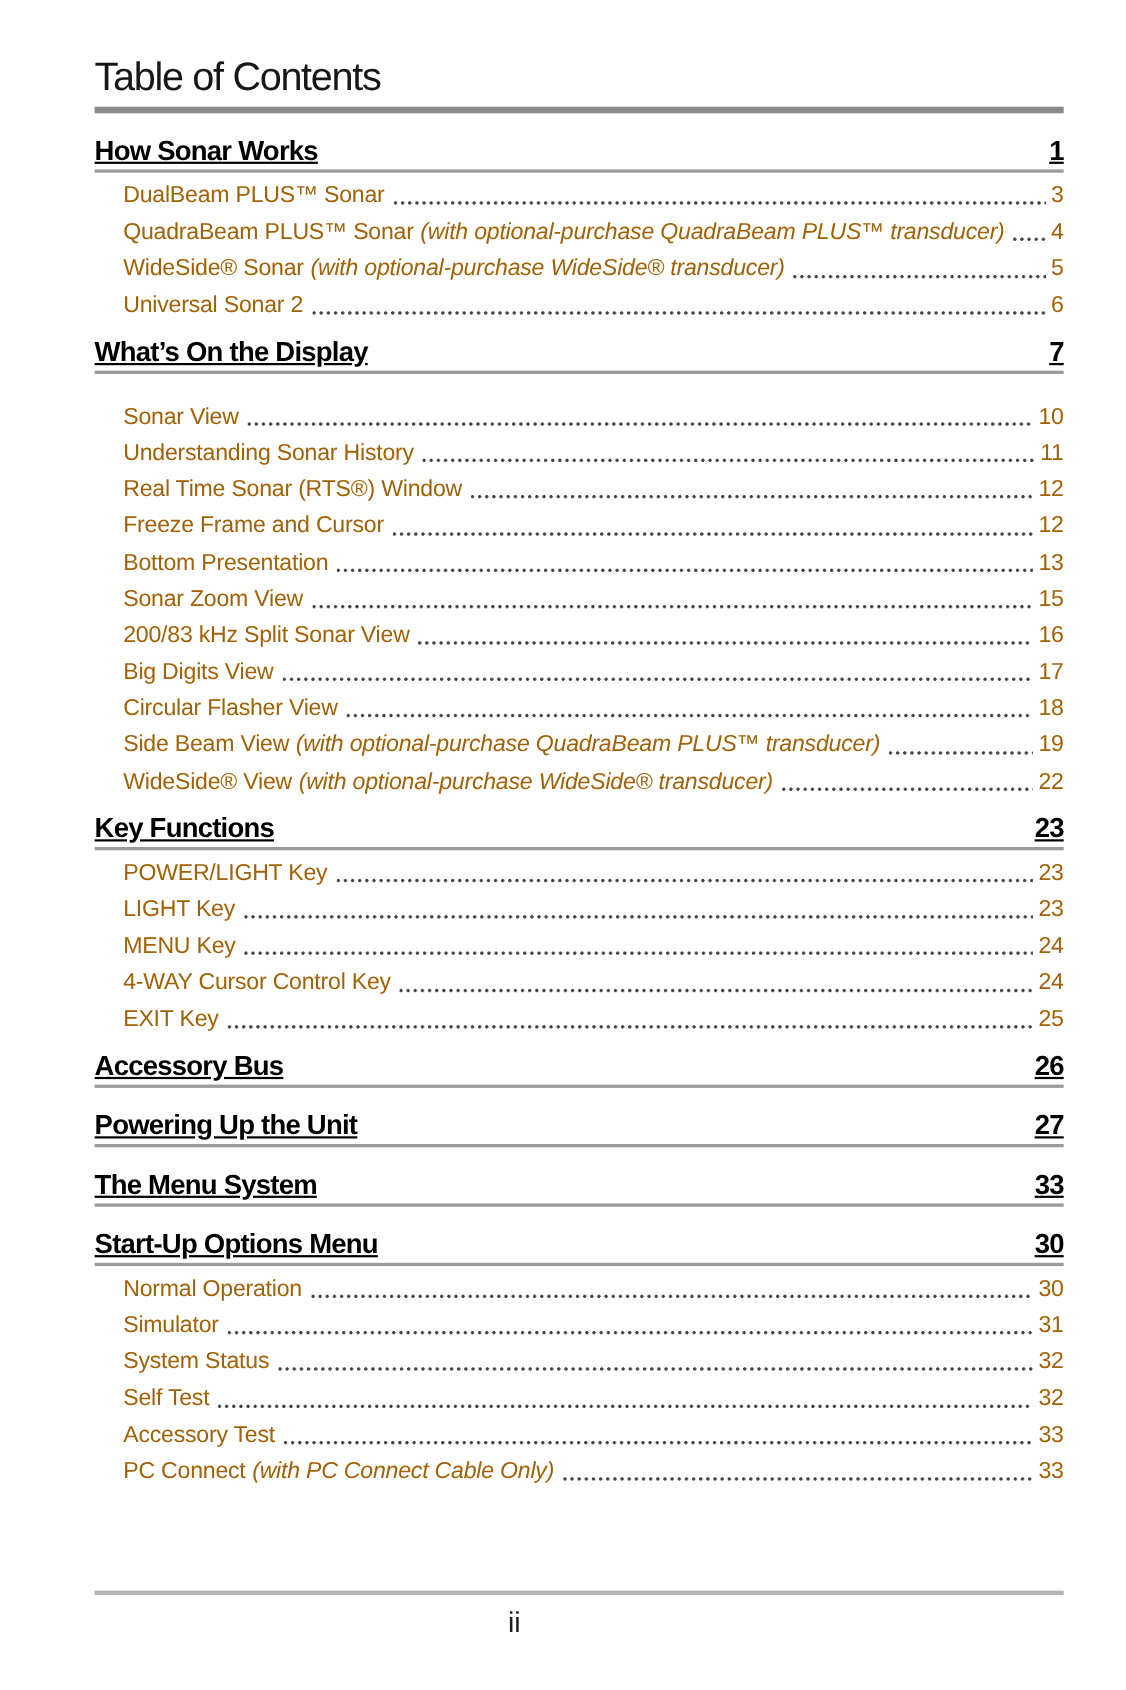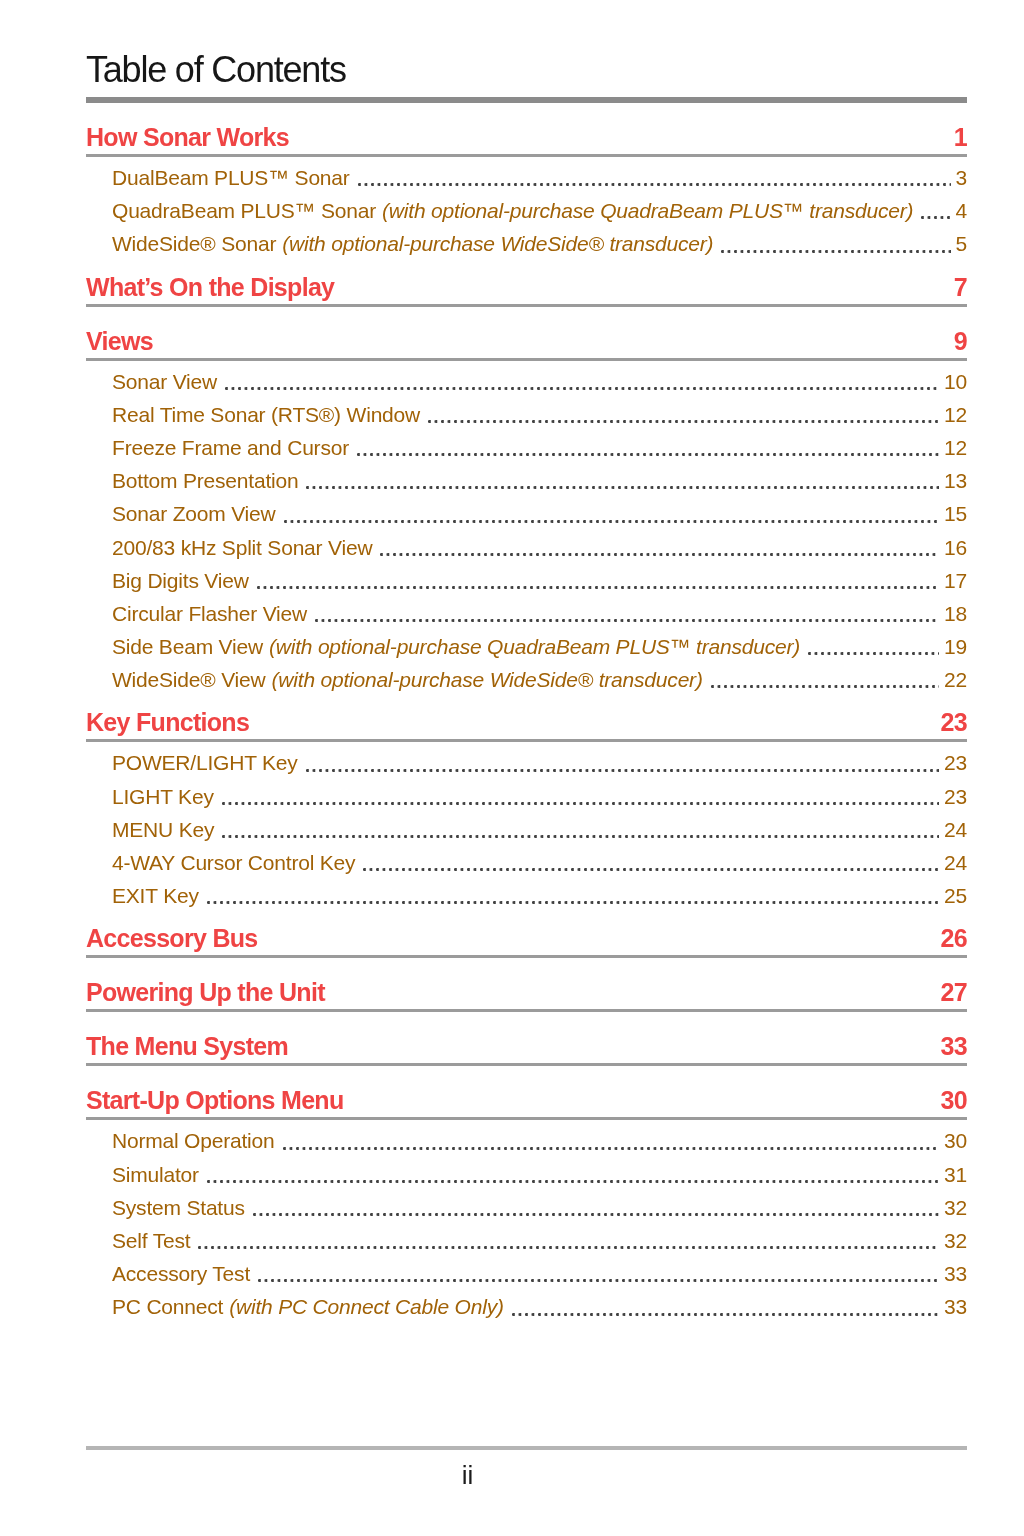--- a/index.html
+++ b/index.html
@@ -16,21 +16,21 @@
   .doc-title {
     font-size:36px; font-weight:400; letter-spacing:-1.2px;
     line-height:36px; margin:0; color:#171717;
   }
   .title-rule { height:6px; background:#8b8b8b; margin-top:9px; }
 
   .chapter { margin-top:22px; }
   .chapter-head {
     display:flex; justify-content:space-between; align-items:baseline;
     font-size:25px; font-weight:700; letter-spacing:-0.7px; line-height:25px;
-    padding-bottom:4px; border-bottom:3px solid #9b9b9b; color:#ef4444;
+    padding-bottom:4px; border-bottom:3px solid #9b9b9b; color:#000000;text-decoration:underline;
   }
   .chapter-head .cpage { font-size:25px; font-weight:700; }
 
   .entries { margin-top:4px; margin-bottom:-8px; padding-left:26px; }
   .row {
     display:flex; height:33.2px; line-height:33.2px;
     font-size:21px; letter-spacing:-0.2px; color:#a16207;
   }
   .row .label { white-space:nowrap; }
   .label i { font-style:italic; }
@@ -72,40 +72,46 @@
       <div class="row">
         <span class="label"><span>QuadraBeam PLUS™ Sonar</span><i>(with optional-purchase QuadraBeam PLUS™ transducer)</i></span>
         <span class="leader"></span>
         <span class="pnum">4</span>
       </div>
       <div class="row">
         <span class="label"><span>WideSide® Sonar</span><i>(with optional-purchase WideSide® transducer)</i></span>
         <span class="leader"></span>
         <span class="pnum">5</span>
       </div>
+      <div class="row">
+        <span class="label"><span>Universal Sonar 2</span></span>
+        <span class="leader"></span>
+        <span class="pnum">6</span>
+      </div>
     </div>
   </div>
 
   <div class="chapter">
     <div class="chapter-head">
       <span>What’s On the Display</span>
       <span class="cpage">7</span>
     </div>
   </div>
 
   <div class="chapter">
-    <div class="chapter-head">
-      <span>Views</span>
-      <span class="cpage">9</span>
-    </div>
     <div class="entries">
       <div class="row">
         <span class="label"><span>Sonar View</span></span>
         <span class="leader"></span>
         <span class="pnum">10</span>
+      </div>
+      <div class="row">
+        <span class="label"><span>Understanding Sonar History</span></span>
+        <span class="leader"></span>
+        <span class="pnum">11</span>
       </div>
       <div class="row">
         <span class="label"><span>Real Time Sonar (RTS®) Window</span></span>
         <span class="leader"></span>
         <span class="pnum">12</span>
       </div>
       <div class="row">
         <span class="label"><span>Freeze Frame and Cursor</span></span>
         <span class="leader"></span>
         <span class="pnum">12</span>

